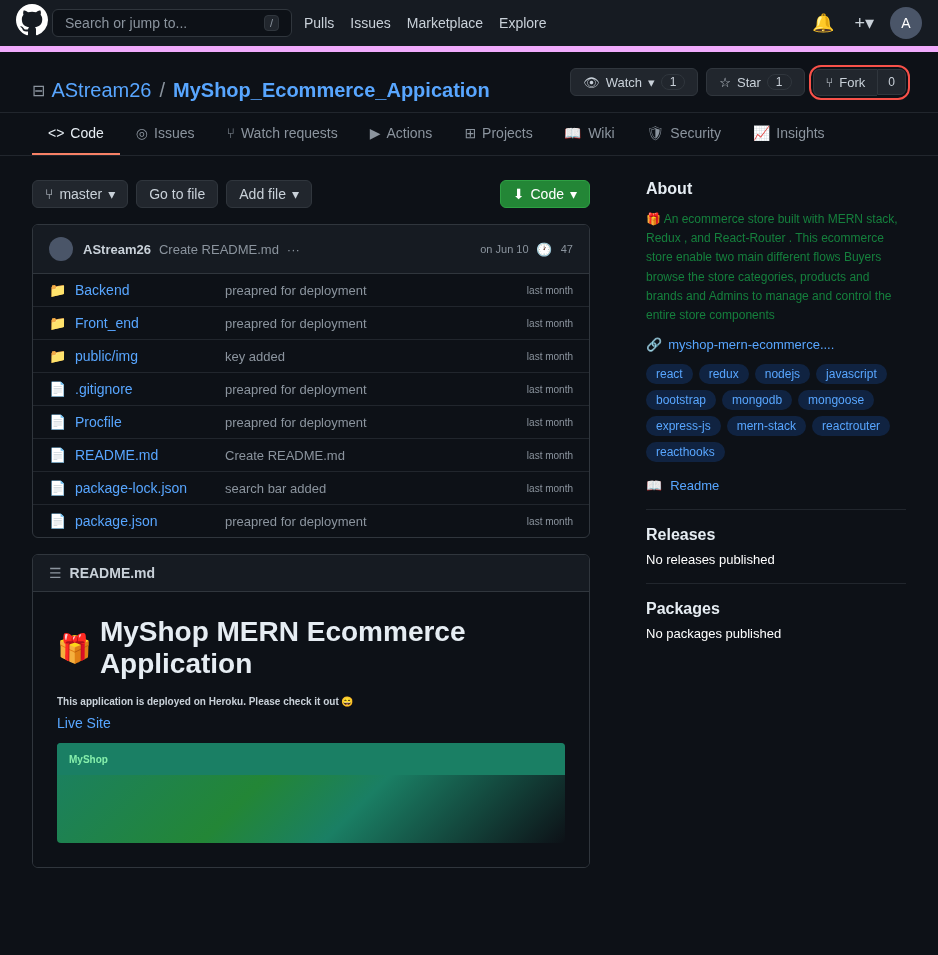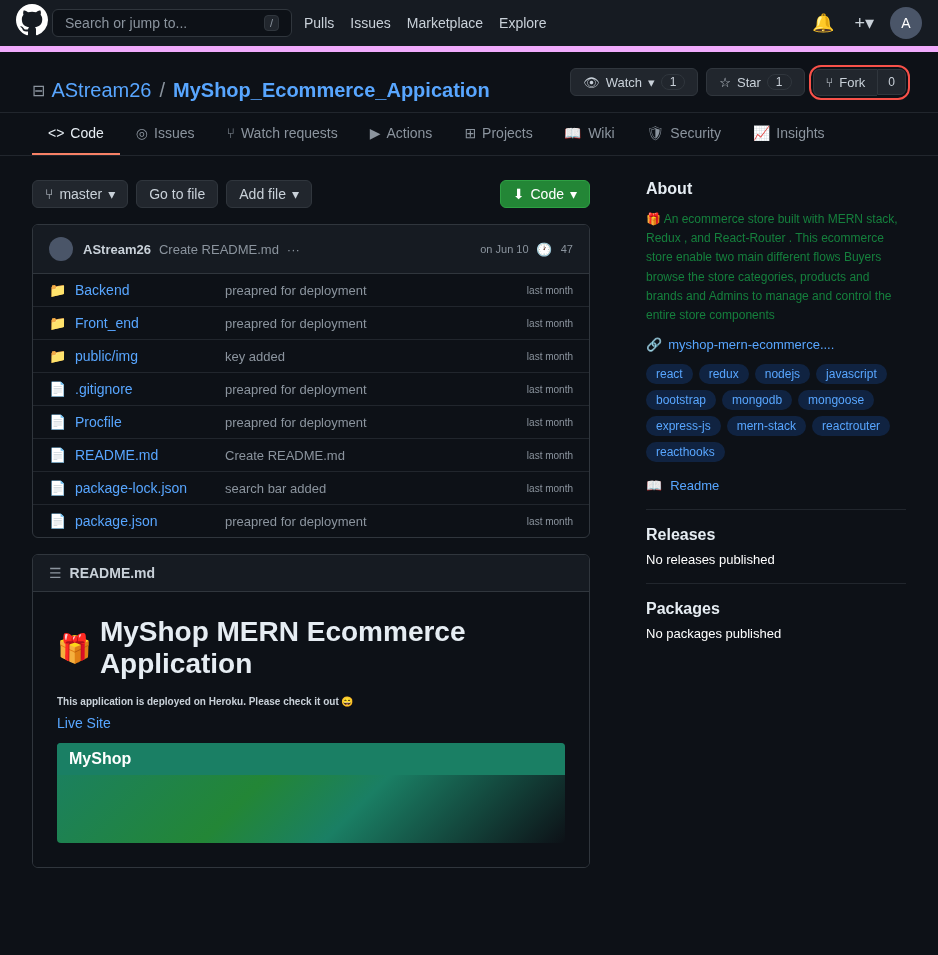--- a/index.html
+++ b/index.html
@@ -340,21 +340,21 @@
       position: absolute;
       top: 0;
       left: 0;
       right: 0;
       height: 32px;
       display: flex;
       align-items: center;
       padding: 0 12px;
       gap: 8px;
     }
-    .screenshot-bar-text { color: #ffffff; font-size: 16px; font-weight: 700; }
+    .screenshot-bar-text { color: #86efac; font-size: 10px; font-weight: 700; }
 
     
     .about-title {
       font-size: 16px;
       font-weight: 600;
       color: #e6edf3;
       margin-bottom: 12px;
     }
     .about-desc {
       font-size: 12px;

